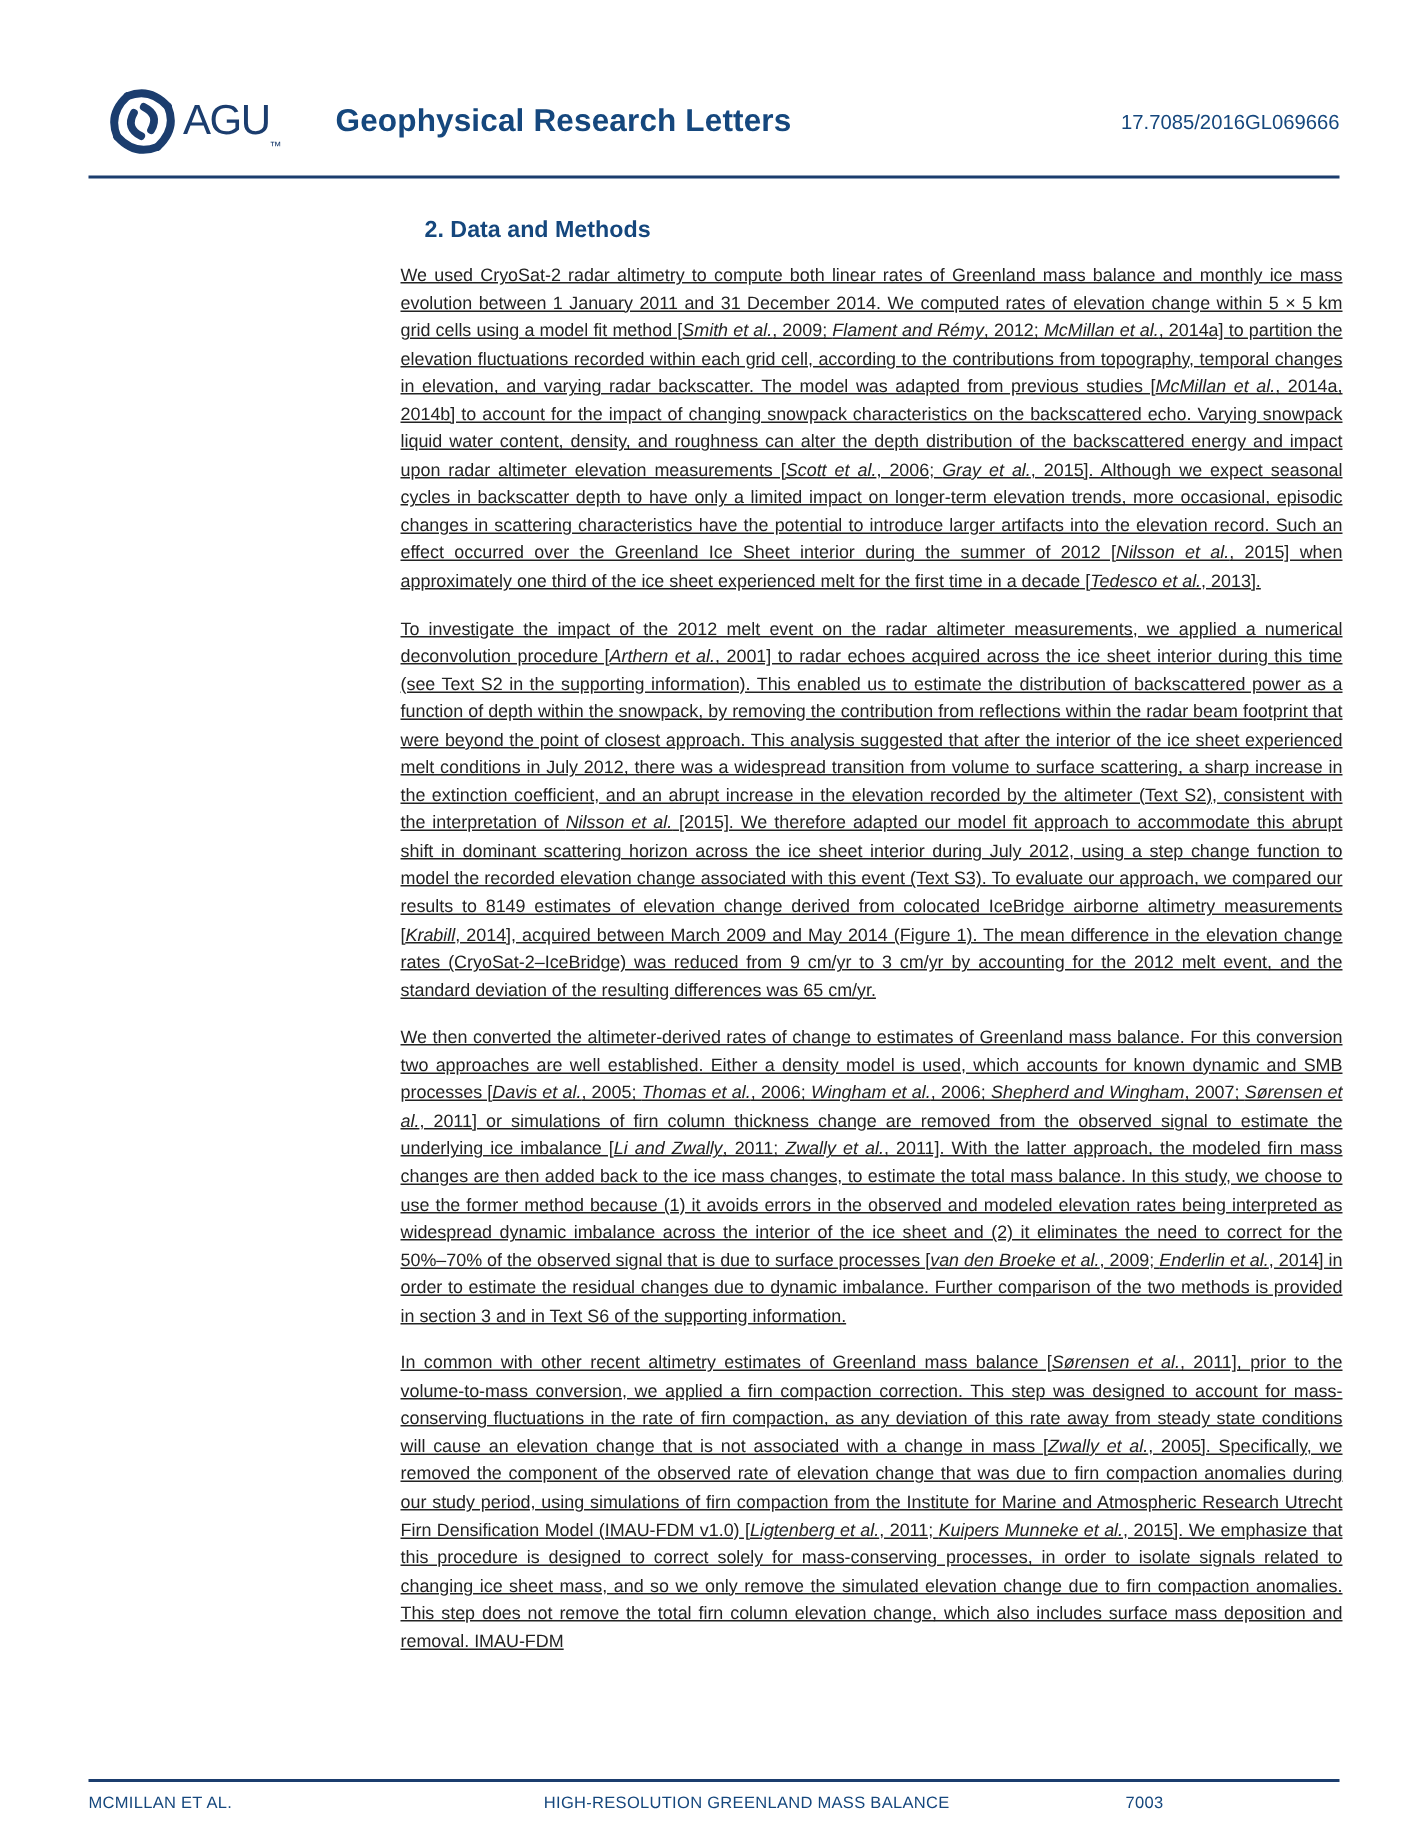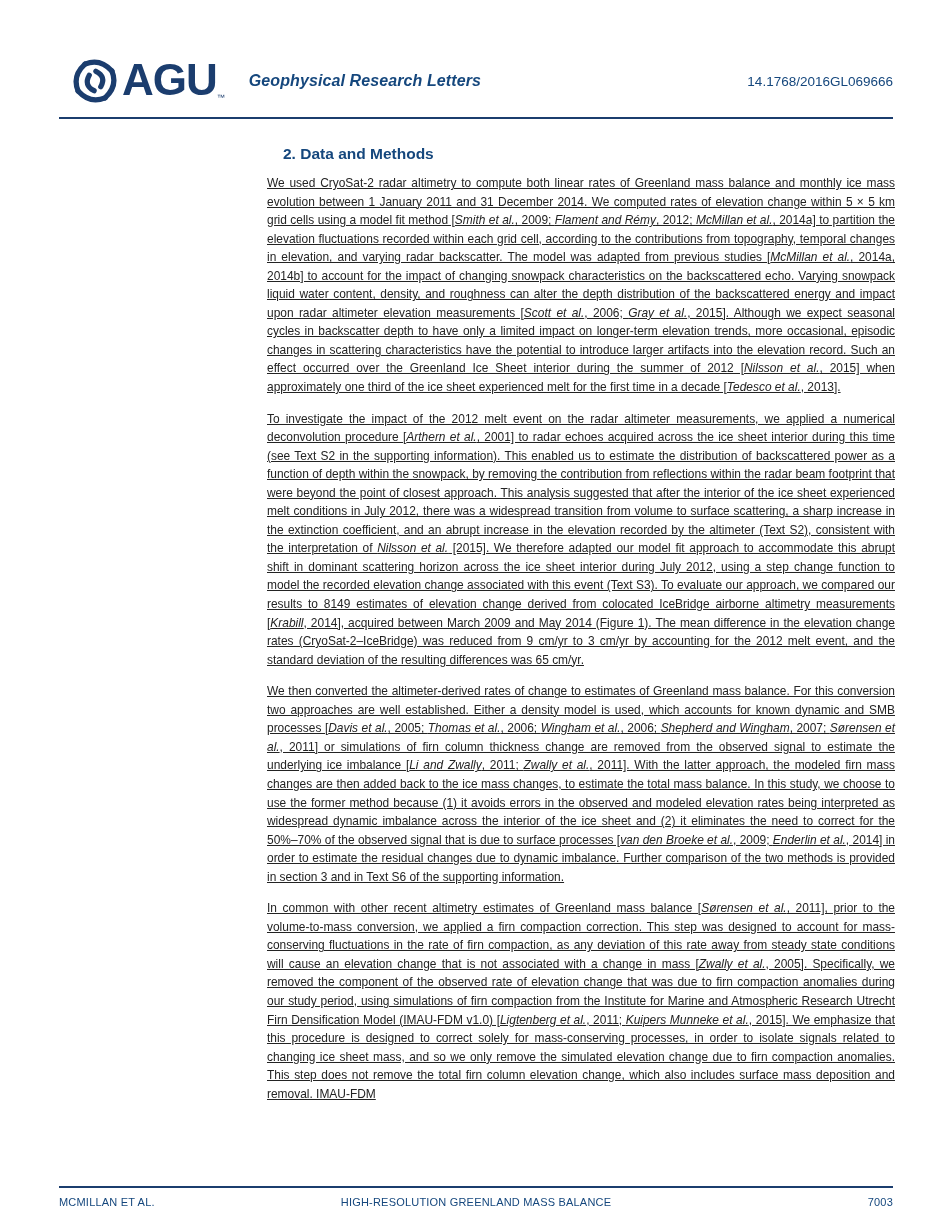--- a/index.html
+++ b/index.html
@@ -19,40 +19,39 @@
   
   .header-bar{
     position:absolute;
     top:56px; left:70px; right:59px;
     display:flex;
     align-items:center;
   }
   .logo-block{display:flex;align-items:flex-start;}
   .logo-mark{width:50px;height:50px;display:block;}
   .logo-word{
-    font-size:44px;
-    font-weight:bold;
+    font-size:28px;
+    font-weight:normal;
     color:var(--navy);
     letter-spacing:-1px;
     line-height:48px;
     margin-left:2px;
   }
   .logo-tm{
     font-size:8px;
     color:var(--navy);
     align-self:flex-end;
     margin-bottom:4px;
   }
   .journal-title{
-    margin-left:24px;
-    font-size:16px;
+    margin-left:36px;
+    font-size:21px;
     font-weight:bold;
     color:var(--heading-blue);
     letter-spacing:0.1px;
-    font-style:italic;
   }
   .doi{
     margin-left:auto;
     font-size:13.5px;
     color:var(--heading-blue);
   }
   .rule{
     position:absolute;
     left:59px; right:59px;
     height:1.8px;
@@ -89,22 +88,22 @@
     position:absolute;
     left:59px; right:59px;
     top:1196px;
     display:flex;
     align-items:baseline;
     font-size:11px;
     color:var(--heading-blue);
     letter-spacing:0.2px;
   }
   .footer .authors{width:260px;text-align:left;}
-  .footer .running-title{flex:1;text-align:center;}
-  .footer .page-number{width:260px;text-align:right;}
+  .footer .running-title{flex:1;text-align:right;}
+  .footer .page-number{width:260px;text-align:center;}
 </style>
 </head>
 <body>
 
 <div class="page">
 
   <div class="header-bar">
     <div class="logo-block">
       <svg class="logo-mark" viewBox="0 0 40 40" xmlns="http://www.w3.org/2000/svg" aria-hidden="true">
         <g fill="none" stroke="#1b3d6e" stroke-width="4.2" stroke-linecap="round">
@@ -113,21 +112,21 @@
           <path d="M12 6.5 Q24 1.5 33.5 12" transform="rotate(180 20 20)"></path>
           <path d="M33.5 12 Q38.5 24 28 33.5" transform="rotate(180 20 20)"></path>
           <path d="M15 14 Q24 11 26.5 20" transform="rotate(45 20 20)"></path>
           <path d="M15 14 Q24 11 26.5 20" transform="rotate(225 20 20)"></path>
         </g>
       </svg>
       <span class="logo-word">AGU</span>
       <span class="logo-tm">™</span>
     </div>
     <span class="journal-title">Geophysical Research Letters</span>
-    <span class="doi">14.1768/2016GL069666</span>
+    <span class="doi">17.7085/2016GL069666</span>
   </div>
   <div class="rule header-rule"></div>
 
   <div class="content">
     <h2 class="section-heading">2. Data and Methods</h2>
     <p><span>We used CryoSat-2 radar altimetry to compute both linear rates of Greenland mass balance and monthly ice mass evolution between 1 January 2011 and 31 December 2014. We computed rates of elevation change within 5 × 5 km grid cells using a model fit method [</span><em>Smith et al.</em><span>, 2009; </span><em>Flament and Rémy</em><span>, 2012; </span><em>McMillan et al.</em><span>, 2014a] to partition the elevation fluctuations recorded within each grid cell, according to the contributions from topography, temporal changes in elevation, and varying radar backscatter. The model was adapted from previous studies [</span><em>McMillan et al.</em><span>, 2014a, 2014b] to account for the impact of changing snowpack characteristics on the backscattered echo. Varying snowpack liquid water content, density, and roughness can alter the depth distribution of the backscattered energy and impact upon radar altimeter elevation measurements [</span><em>Scott et al.</em><span>, 2006; </span><em>Gray et al.</em><span>, 2015]. Although we expect seasonal cycles in backscatter depth to have only a limited impact on longer-term elevation trends, more occasional, episodic changes in scattering characteristics have the potential to introduce larger artifacts into the elevation record. Such an effect occurred over the Greenland Ice Sheet interior during the summer of 2012 [</span><em>Nilsson et al.</em><span>, 2015] when approximately one third of the ice sheet experienced melt for the first time in a decade [</span><em>Tedesco et al.</em><span>, 2013].</span></p>
     <p><span>To investigate the impact of the 2012 melt event on the radar altimeter measurements, we applied a numerical deconvolution procedure [</span><em>Arthern et al.</em><span>, 2001] to radar echoes acquired across the ice sheet interior during this time (see Text S2 in the supporting information). This enabled us to estimate the distribution of backscattered power as a function of depth within the snowpack, by removing the contribution from reflections within the radar beam footprint that were beyond the point of closest approach. This analysis suggested that after the interior of the ice sheet experienced melt conditions in July 2012, there was a widespread transition from volume to surface scattering, a sharp increase in the extinction coefficient, and an abrupt increase in the elevation recorded by the altimeter (Text S2), consistent with the interpretation of </span><em>Nilsson et al.</em><span> [2015]. We therefore adapted our model fit approach to accommodate this abrupt shift in dominant scattering horizon across the ice sheet interior during July 2012, using a step change function to model the recorded elevation change associated with this event (Text S3). To evaluate our approach, we compared our results to 8149 estimates of elevation change derived from colocated IceBridge airborne altimetry measurements [</span><em>Krabill</em><span>, 2014], acquired between March 2009 and May 2014 (Figure 1). The mean difference in the elevation change rates (CryoSat-2–IceBridge) was reduced from 9 cm/yr to 3 cm/yr by accounting for the 2012 melt event, and the standard deviation of the resulting differences was 65 cm/yr.</span></p>
     <p><span>We then converted the altimeter-derived rates of change to estimates of Greenland mass balance. For this conversion two approaches are well established. Either a density model is used, which accounts for known dynamic and SMB processes [</span><em>Davis et al.</em><span>, 2005; </span><em>Thomas et al.</em><span>, 2006; </span><em>Wingham et al.</em><span>, 2006; </span><em>Shepherd and Wingham</em><span>, 2007; </span><em>Sørensen et al.</em><span>, 2011] or simulations of firn column thickness change are removed from the observed signal to estimate the underlying ice imbalance [</span><em>Li and Zwally</em><span>, 2011; </span><em>Zwally et al.</em><span>, 2011]. With the latter approach, the modeled firn mass changes are then added back to the ice mass changes, to estimate the total mass balance. In this study, we choose to use the former method because (1) it avoids errors in the observed and modeled elevation rates being interpreted as widespread dynamic imbalance across the interior of the ice sheet and (2) it eliminates the need to correct for the 50%–70% of the observed signal that is due to surface processes [</span><em>van den Broeke et al.</em><span>, 2009; </span><em>Enderlin et al.</em><span>, 2014] in order to estimate the residual changes due to dynamic imbalance. Further comparison of the two methods is provided in section 3 and in Text S6 of the supporting information.</span></p>
     <p><span>In common with other recent altimetry estimates of Greenland mass balance [</span><em>Sørensen et al.</em><span>, 2011], prior to the volume-to-mass conversion, we applied a firn compaction correction. This step was designed to account for mass-conserving fluctuations in the rate of firn compaction, as any deviation of this rate away from steady state conditions will cause an elevation change that is not associated with a change in mass [</span><em>Zwally et al.</em><span>, 2005]. Specifically, we removed the component of the observed rate of elevation change that was due to firn compaction anomalies during our study period, using simulations of firn compaction from the Institute for Marine and Atmospheric Research Utrecht Firn Densification Model (IMAU-FDM v1.0) [</span><em>Ligtenberg et al.</em><span>, 2011; </span><em>Kuipers Munneke et al.</em><span>, 2015]. We emphasize that this procedure is designed to correct solely for mass-conserving processes, in order to isolate signals related to changing ice sheet mass, and so we only remove the simulated elevation change due to firn compaction anomalies. This step does not remove the total firn column elevation change, which also includes surface mass deposition and removal. IMAU-FDM</span></p>
   </div>

